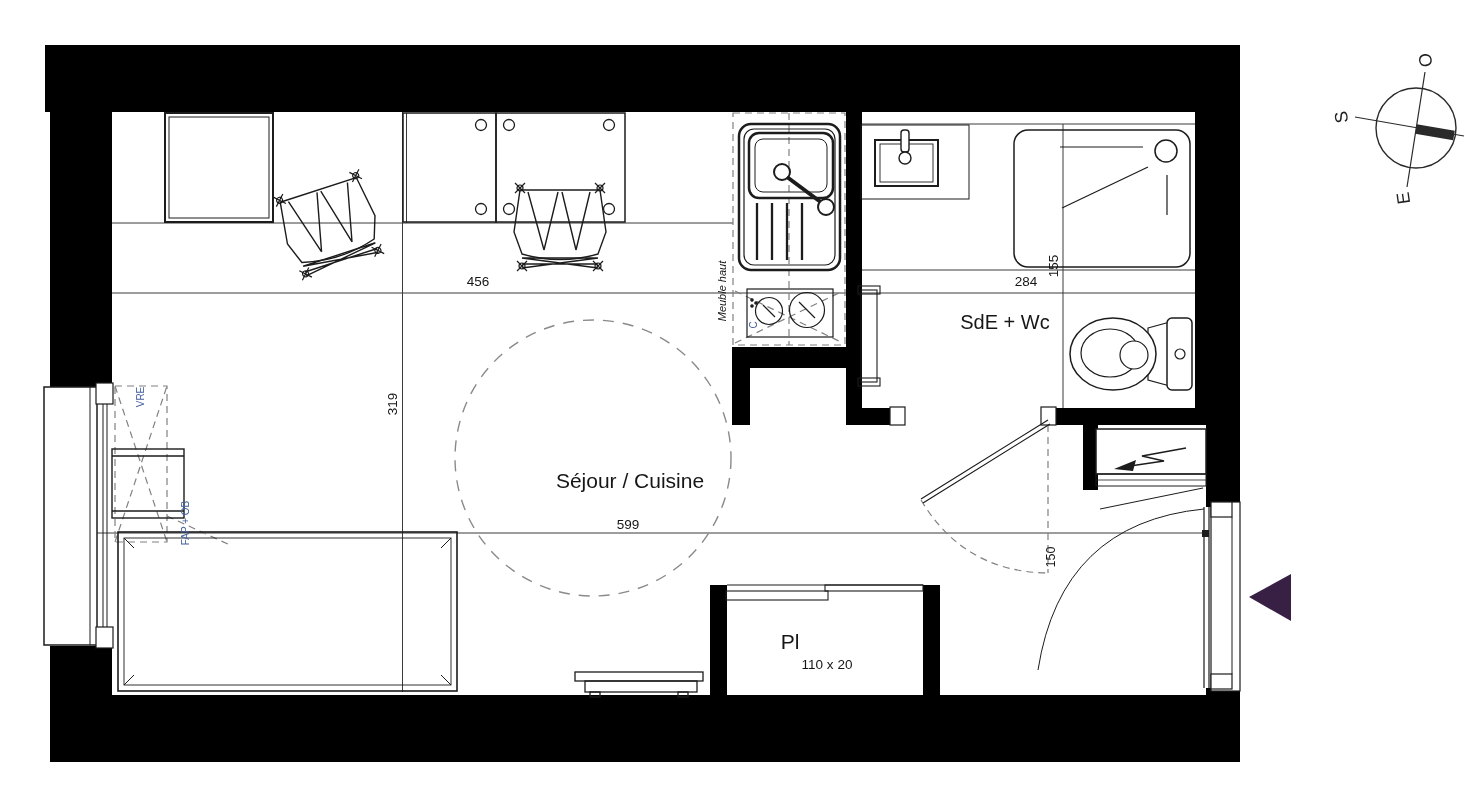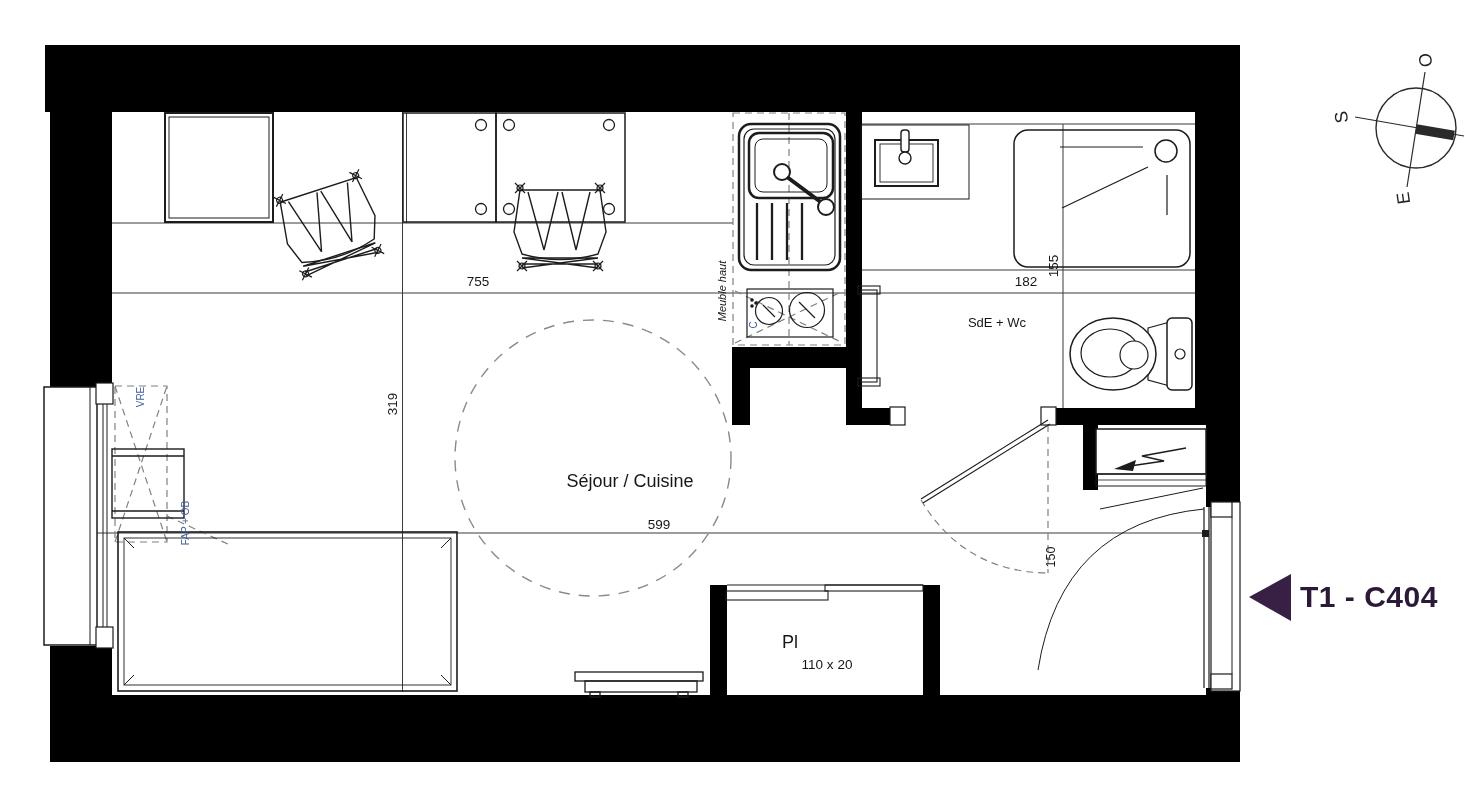--- a/index.html
+++ b/index.html
@@ -3,22 +3,22 @@
 <meta charset="utf-8">
 <style>
   html,body{margin:0;padding:0;background:#fff;}
   .canvas{position:relative;width:1465px;height:800px;background:#ffffff;overflow:hidden;
           font-family:"Liberation Sans",sans-serif;}
   svg.plan{position:absolute;left:0;top:0;}
   .lbl{position:absolute;transform:translate(-50%,-50%);white-space:nowrap;color:#161616;}
   .rot{transform:translate(-50%,-50%) rotate(-90deg);}
   .blue{color:var(--annotation,#44609c);}
   .italic{font-style:italic;}
-  .fs18{font-size:13px;}
-  .fs17{font-size:18px;}
+  .fs18{font-size:20px;margin-left:8px;}
+  .fs17{font-size:21px;}
   .fs13{font-size:13.5px;}
   .fs12{font-size:12.5px;}
   .fs11{font-size:11px;}
   .fs10{font-size:10px;}
   .unit-label{position:absolute;transform:translate(0,-50%);font-weight:bold;font-size:30px;
               color:var(--label_text,#2a1a38);letter-spacing:0.5px;}
   .compass-letter{position:absolute;font-size:18px;color:#222;
                   transform:translate(-50%,-50%) rotate(-98deg);}
 </style>
 </head>
@@ -233,31 +233,30 @@
   </g>
 
   <polygon points="1291,574 1249,597 1291,621" fill="#382044" stroke="none"></polygon>
 </svg>
 
 <div class="lbl fs17" style="left:630px;top:481px">Séjour / Cuisine</div>
 <div class="lbl fs18" style="left:997px;top:322px">SdE + Wc</div>
 <div class="lbl fs17" style="left:790px;top:642px">Pl</div>
 <div class="lbl fs13" style="left:827px;top:664px">110 x 20</div>
 
-<div class="lbl fs13" style="left:478px;top:281px">755</div>
+<div class="lbl fs13" style="left:478px;top:281px">456</div>
 <div class="lbl fs13 rot" style="left:392px;top:404px">319</div>
-<div class="lbl fs13" style="left:659px;top:524px">599</div>
-<div class="lbl fs13" style="left:1026px;top:281px">182</div>
+<div class="lbl fs13" style="left:628px;top:524px">599</div>
+<div class="lbl fs13" style="left:1026px;top:281px">284</div>
 <div class="lbl fs13 rot" style="left:1053px;top:266px">155</div>
 <div class="lbl fs12 rot" style="left:1051px;top:557px">150</div>
 
 <div class="lbl fs11 rot italic" style="left:722px;top:291px">Meuble haut</div>
 <div class="lbl fs10 rot blue" style="left:140px;top:397px">VRE</div>
 <div class="lbl fs10 rot blue" style="left:185px;top:523px">FAP + OB</div>
 <div class="lbl fs10 rot blue" style="left:753px;top:325px">C</div>
 
 <div class="compass-letter" style="left:1426px;top:60px">O</div>
 <div class="compass-letter" style="left:1342px;top:117px">S</div>
 <div class="compass-letter" style="left:1404px;top:198px">E</div>
 
-<div class="unit-label" style="left:1300px;top:597px">T1 - C404</div>
 
 </div>
 
 </body></html>

